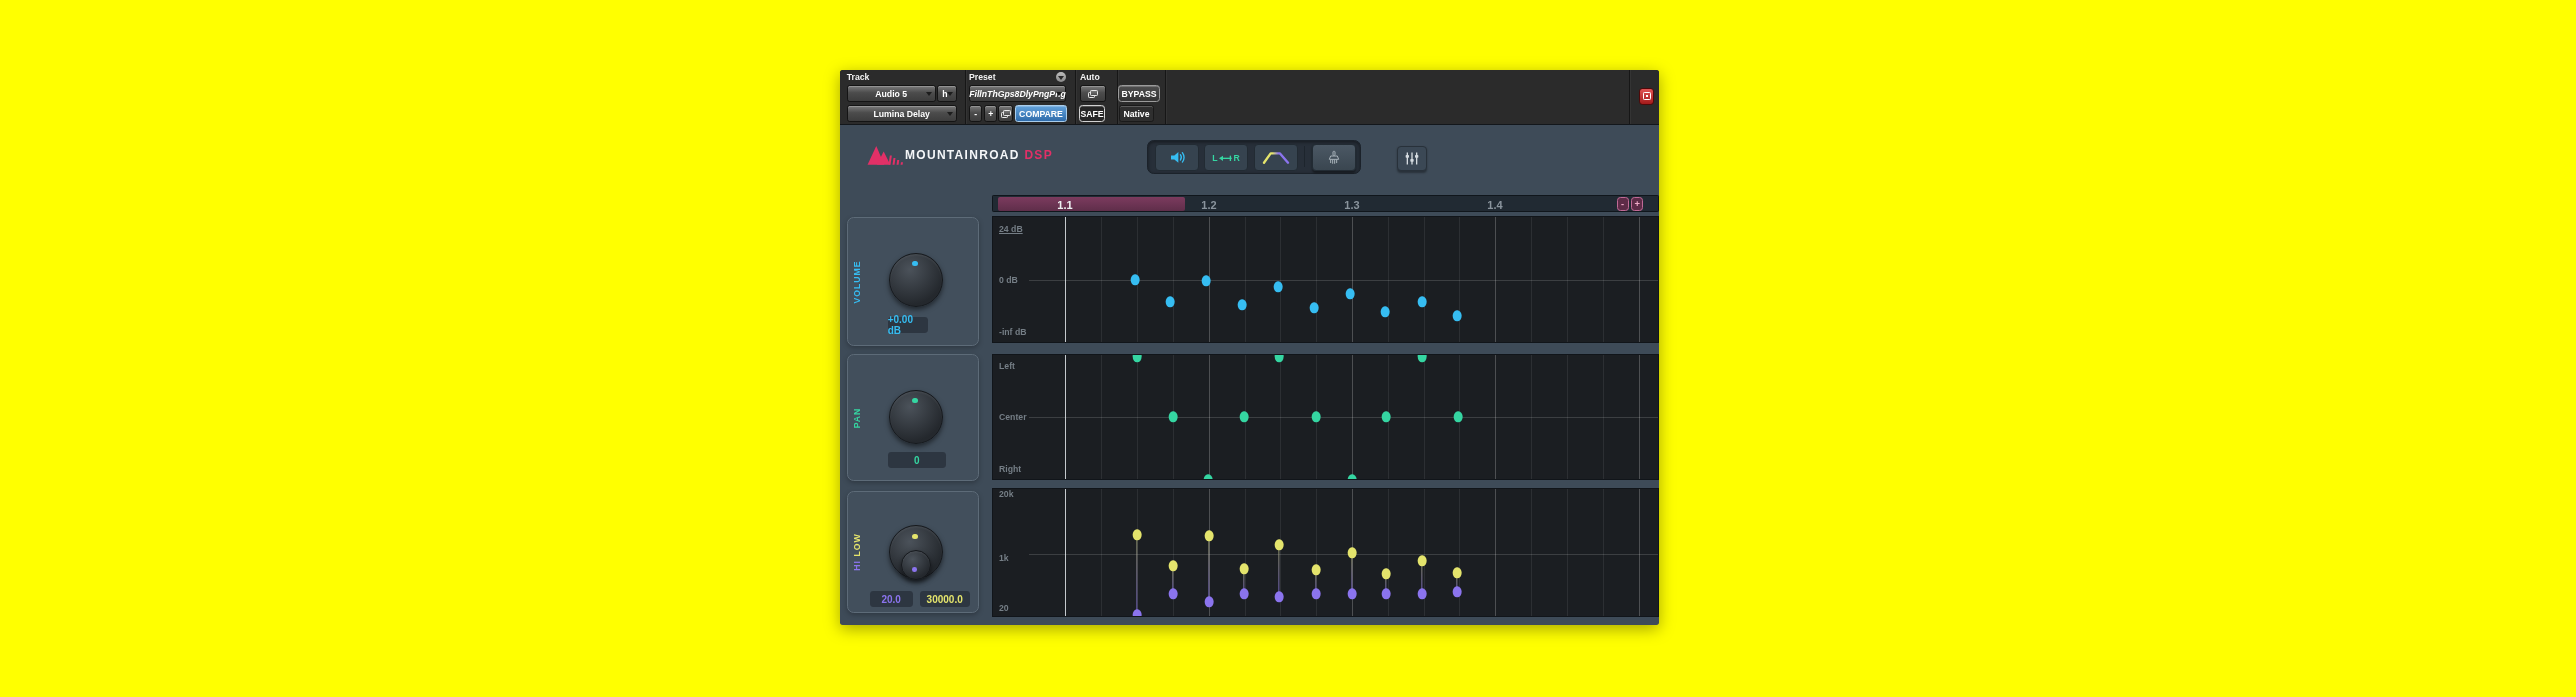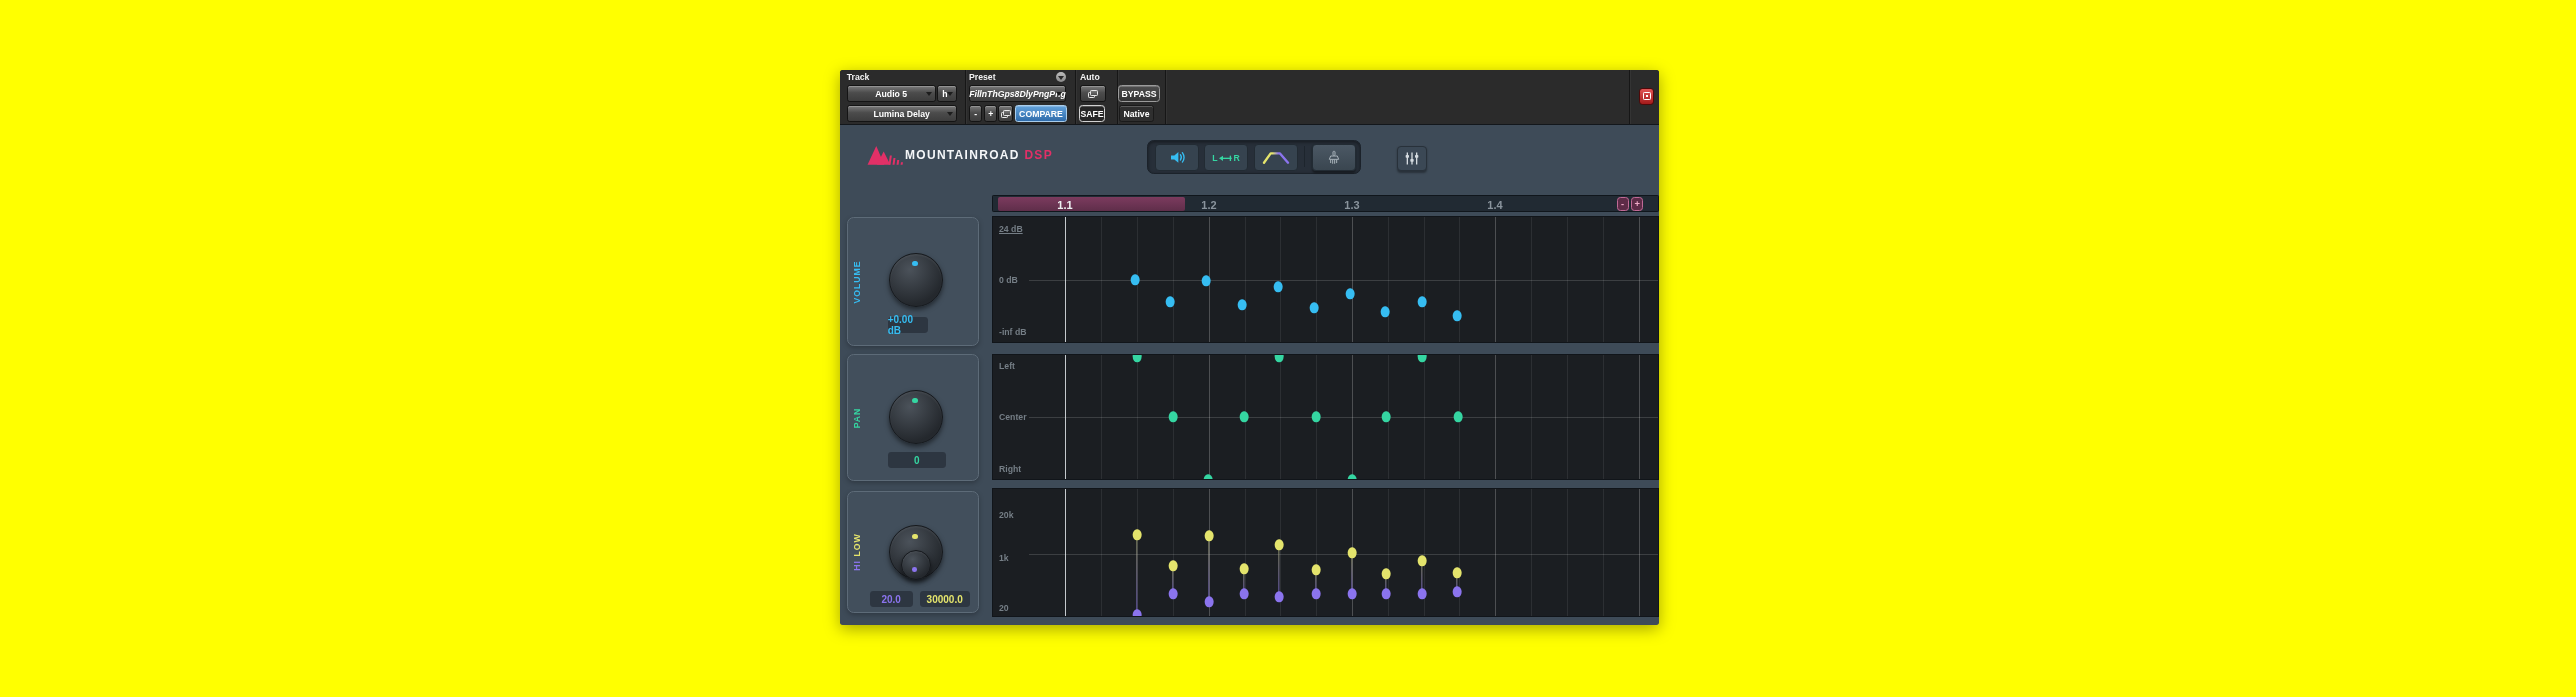--- a/index.html
+++ b/index.html
@@ -320,21 +320,21 @@
         <div class="vline bar" style="left: 359px;"></div>
         <div class="vline" style="left: 395px;"></div>
         <div class="vline" style="left: 431px;"></div>
         <div class="vline" style="left: 466px;"></div>
         <div class="vline bar" style="left: 502px;"></div>
         <div class="vline" style="left: 538px;"></div>
         <div class="vline" style="left: 574px;"></div>
         <div class="vline" style="left: 610px;"></div>
         <div class="vline bar" style="left: 646px;"></div>
         <div class="vline playhead" style="left: 72px;"></div>
-        <div class="ticklab" style="top: 26px;">20k</div>
+        <div class="ticklab" style="top: 5px;">20k</div>
         <div class="tickline" style="top: 65px;"></div>
         <div class="ticklab" style="top: 69px;">1k</div>
         <div class="ticklab" style="top: 119px;">20</div>
         <div class="conn" style="left: 144px; top: 48px; height: 75px;"></div>
         <div class="pt" style="left: 144px; top: 46px; background: rgb(228, 228, 108);"></div>
         <div class="pt" style="left: 144px; top: 126px; background: rgb(139, 116, 238);"></div>
         <div class="conn" style="left: 180px; top: 80px; height: 23px;"></div>
         <div class="pt" style="left: 180px; top: 77px; background: rgb(228, 228, 108);"></div>
         <div class="pt" style="left: 180px; top: 105px; background: rgb(139, 116, 238);"></div>
         <div class="conn" style="left: 216px; top: 50px; height: 61px;"></div>

